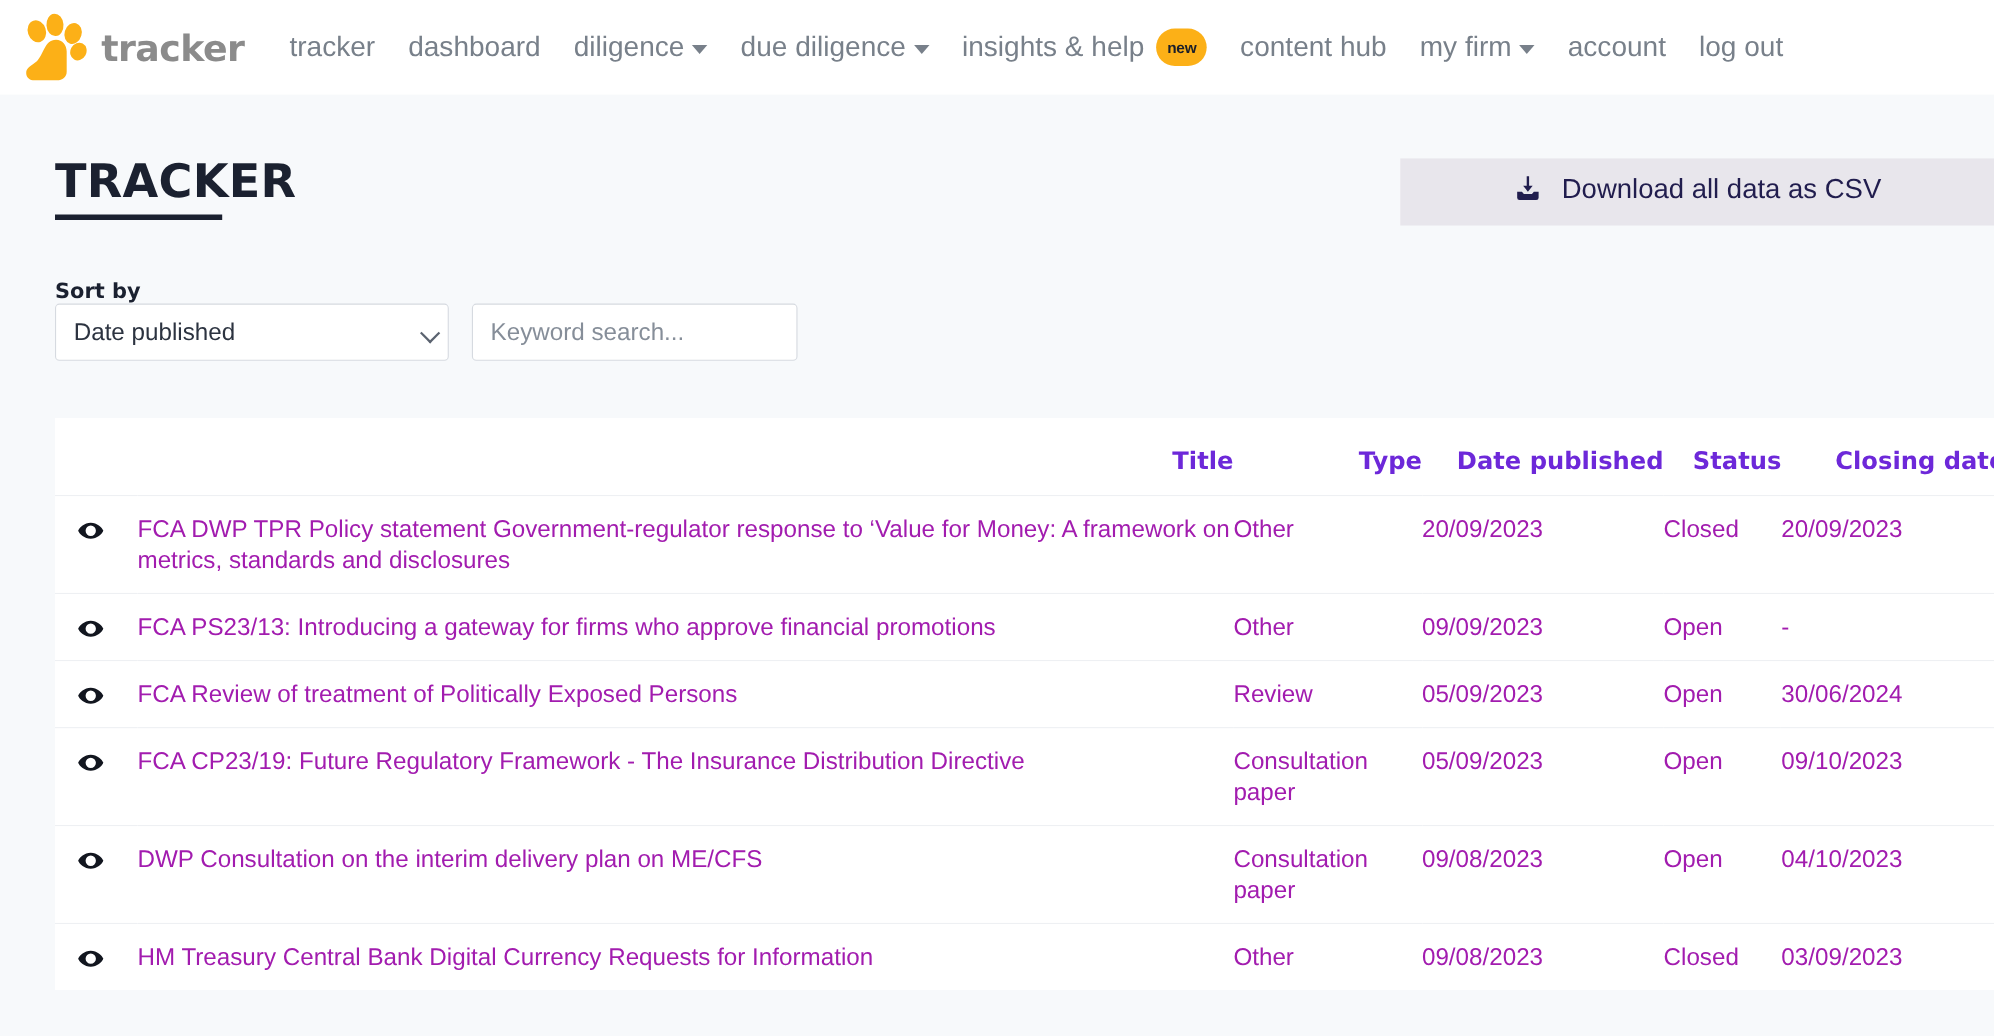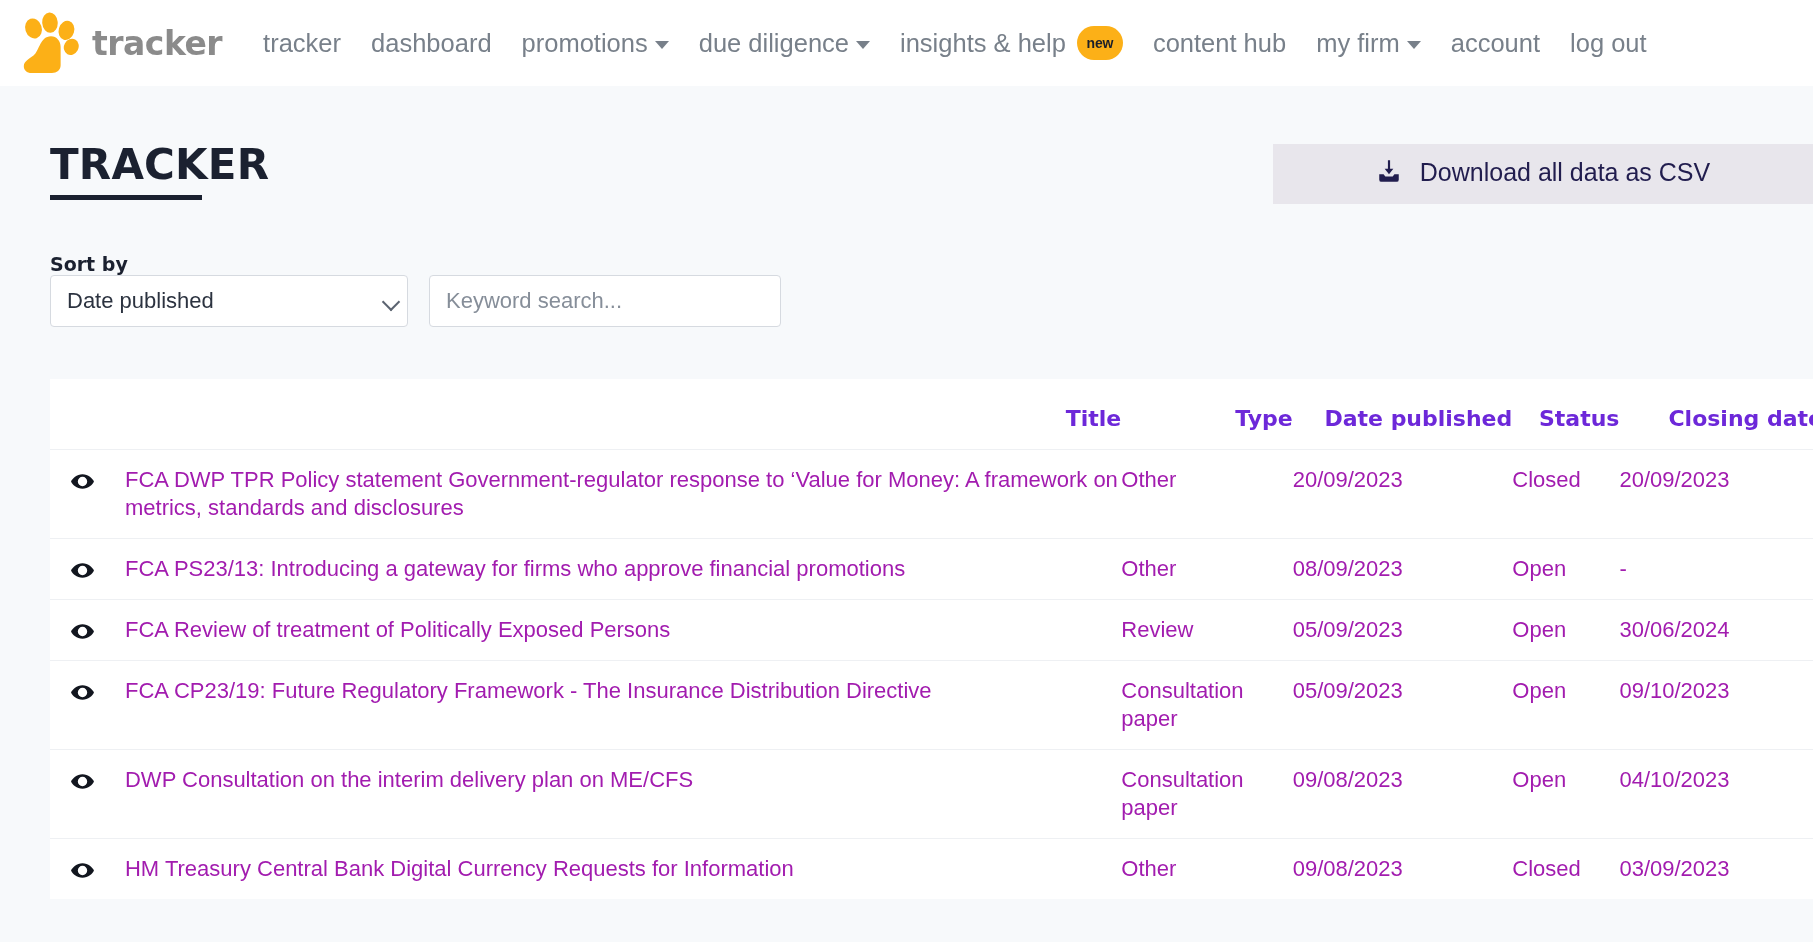--- a/index.html
+++ b/index.html
@@ -155,21 +155,21 @@
   .sel-caret {
     position: absolute;
     right: 16px; top: 50%;
     transform: translateY(-60%);
     width: 13px; height: 13px;
     border-right: 2.2px solid #5b6370;
     border-bottom: 2.2px solid #5b6370;
     rotate: 45deg;
   }
   .search-input {
-    width: 352px;
+    width: 296px;
     height: 52px;
     background: #ffffff;
     border: 1px solid #d6dae0;
     border-radius: 4px;
     font-size: 22px;
     color: #6d28d9;
     padding: 0 16px;
     font-family: "Liberation Sans", sans-serif;
   }
   .search-input::placeholder { color: #868e99; }
@@ -229,21 +229,21 @@
   </div>
 
   <div class="nav-links">
     <div class="nav-item">
       <span>tracker</span>
     </div>
     <div class="nav-item">
       <span>dashboard</span>
     </div>
     <div class="nav-item">
-      <span>promotions</span>
+      <span>diligence</span>
       <span class="caret"></span>
     </div>
     <div class="nav-item">
       <span>due diligence</span>
       <span class="caret"></span>
     </div>
     <div class="nav-item">
       <span>insights &amp; help</span>
       <span class="new-badge">new</span>
     </div>
@@ -336,21 +336,21 @@
           <td class="col-eye">
             <span>
               <svg class="eye-icon" viewBox="0 0 24 24" fill="#12161f" aria-hidden="true">
                 <path d="M12 5C6.5 5 2.2 9.1 1 12c1.2 2.9 5.5 7 11 7s9.8-4.1 11-7c-1.2-2.9-5.5-7-11-7zm0 11.5A4.5 4.5 0 1 1 12 7.5a4.5 4.5 0 0 1 0 9z"></path>
                 <circle cx="12" cy="12" r="2.6" fill="#ffffff"></circle>
               </svg>
             </span>
           </td>
           <td>FCA PS23/13: Introducing a gateway for firms who approve financial promotions</td>
           <td>Other</td>
-          <td>08/09/2023</td>
+          <td>09/09/2023</td>
           <td>Open</td>
           <td>-</td>
         </tr>
         <tr>
           <td class="col-eye">
             <span>
               <svg class="eye-icon" viewBox="0 0 24 24" fill="#12161f" aria-hidden="true">
                 <path d="M12 5C6.5 5 2.2 9.1 1 12c1.2 2.9 5.5 7 11 7s9.8-4.1 11-7c-1.2-2.9-5.5-7-11-7zm0 11.5A4.5 4.5 0 1 1 12 7.5a4.5 4.5 0 0 1 0 9z"></path>
                 <circle cx="12" cy="12" r="2.6" fill="#ffffff"></circle>
               </svg>

